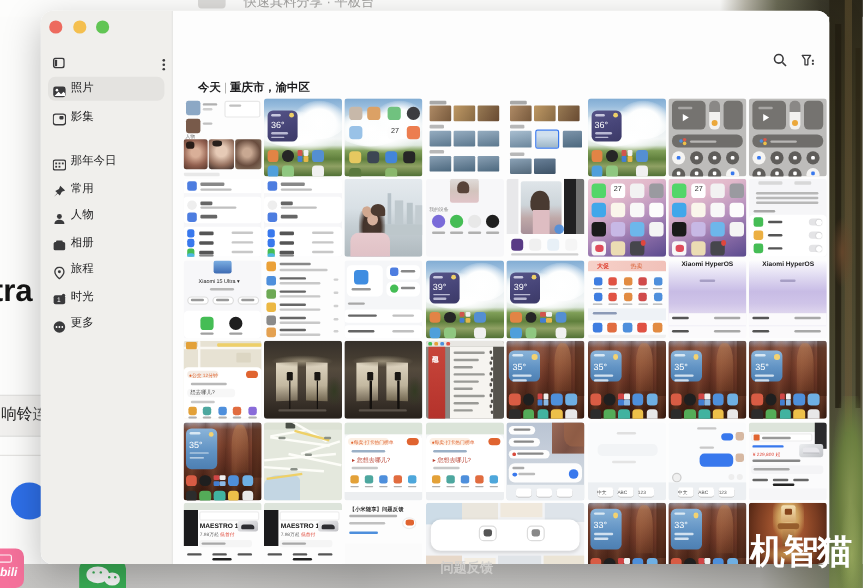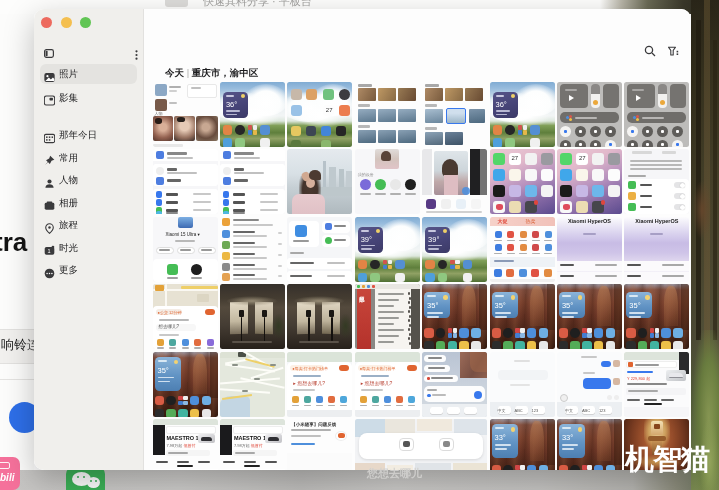--- a/index.html
+++ b/index.html
@@ -21,21 +21,21 @@
 <div style="position:absolute;left:83px;top:476px;width:2.2px;height:2.2px;background:#3bb157;border-radius:50%;"></div>
 <div style="position:absolute;left:90px;top:480px;width:2px;height:2px;background:#3bb157;border-radius:50%;"></div>
 <div style="position:absolute;left:94.5px;top:480px;width:2px;height:2px;background:#3bb157;border-radius:50%;"></div>
 <div style="position:absolute;left:691px;top:0px;width:28px;height:490px;background:linear-gradient(180deg,#2a2619 0%,#38331f 16%,#46412a 36%,#4e4a32 55%,#56543c 70%,#5e6a42 82%,#6e7e4c 92%,#78884f 100%);"></div>
 <div style="position:absolute;left:696px;top:20px;width:5px;height:320px;background:#231e12;opacity:.75;"></div>
 <div style="position:absolute;left:704px;top:0px;width:6px;height:360px;background:linear-gradient(180deg,#4e4228,#6a5c3c);opacity:.85;"></div>
 <div style="position:absolute;left:713px;top:40px;width:4px;height:300px;background:#2a2414;opacity:.65;"></div>
 <div style="position:absolute;left:692px;top:180px;width:20px;height:60px;background:radial-gradient(ellipse,#6a4a2e 0%,rgba(106,74,46,0) 70%);"></div>
 <div style="position:absolute;left:693px;top:330px;width:26px;height:160px;background:radial-gradient(ellipse at 60% 55%,#8a9a55 0%,#6e8242 45%,rgba(90,104,58,0) 78%);"></div>
 <div style="position:absolute;left:700px;top:420px;width:19px;height:70px;background:radial-gradient(ellipse at 50% 60%,#97a85e 0%,rgba(110,130,60,0) 75%);"></div>
-<div style="position:absolute;left:367px;top:466px;font-size:11px;color:#d2d1cf;font-weight:bold;z-index:30;opacity:.9;">您想去哪儿</div>
+<div style="position:absolute;left:367px;top:466px;font-size:11px;color:#d2d1cf;font-weight:bold;z-index:30;opacity:.9;">问题反馈</div>
 <div style="position:absolute;left:34px;top:9px;width:657px;height:461px;border-radius:10px;overflow:hidden;box-shadow:0 10px 30px rgba(0,0,0,0.25);background:#fdfdfd;z-index:10;">
     <div style="position:absolute;left:0px;top:0px;width:657px;height:461px;background:#fdfdfd;"></div>
     <div style="position:absolute;left:0px;top:0px;width:109px;height:461px;background:#f0efec;"></div>
     <div style="position:absolute;left:109px;top:0px;width:1px;height:461px;background:#e2e1df;"></div>
     <div style="position:absolute;left:7.0px;top:8px;width:11px;height:11px;background:#ed6a5e;border-radius:50%;"></div>
     <div style="position:absolute;left:26.5px;top:8px;width:11px;height:11px;background:#f4bf4f;border-radius:50%;"></div>
     <div style="position:absolute;left:46.0px;top:8px;width:11px;height:11px;background:#61c554;border-radius:50%;"></div>
     <div style="position:absolute;left:9.5px;top:35px;width:10px;height:9px;"><svg width="10" height="9" viewBox="0 0 10 9">
         <rect x="0.6" y="0.6" width="8.8" height="7.8" rx="1.8" fill="none" stroke="#3a3a3c" stroke-width="1.2"></rect>
         <rect x="1.6" y="1.8" width="2" height="5.4" rx="0.6" fill="#3a3a3c"></rect>

